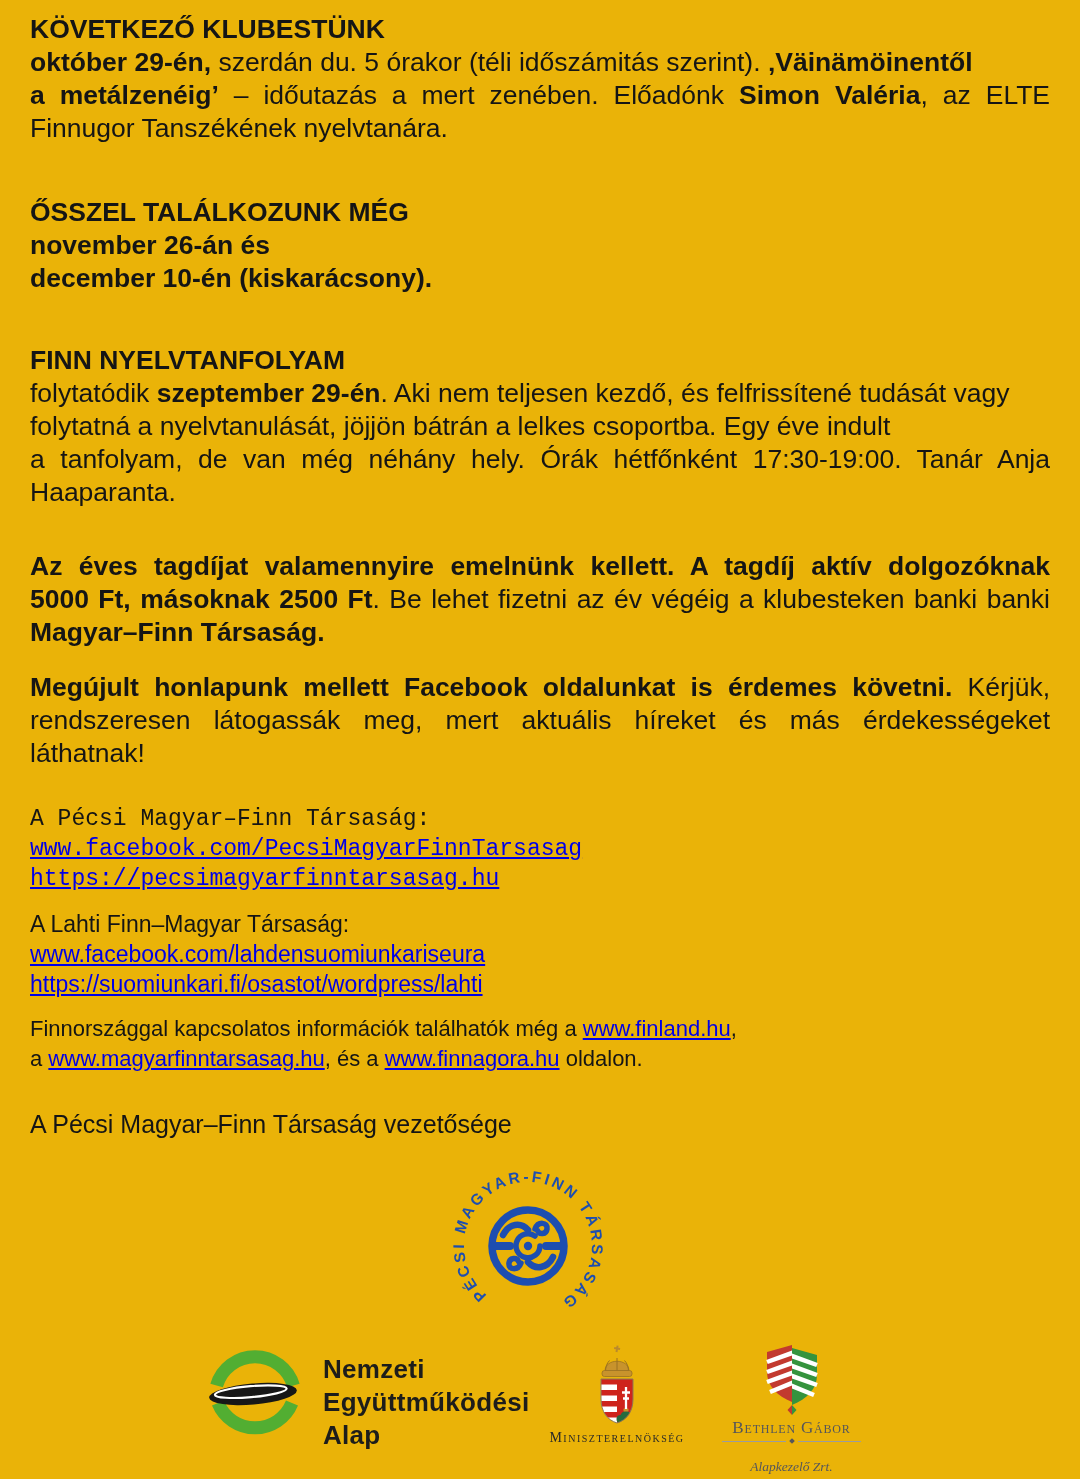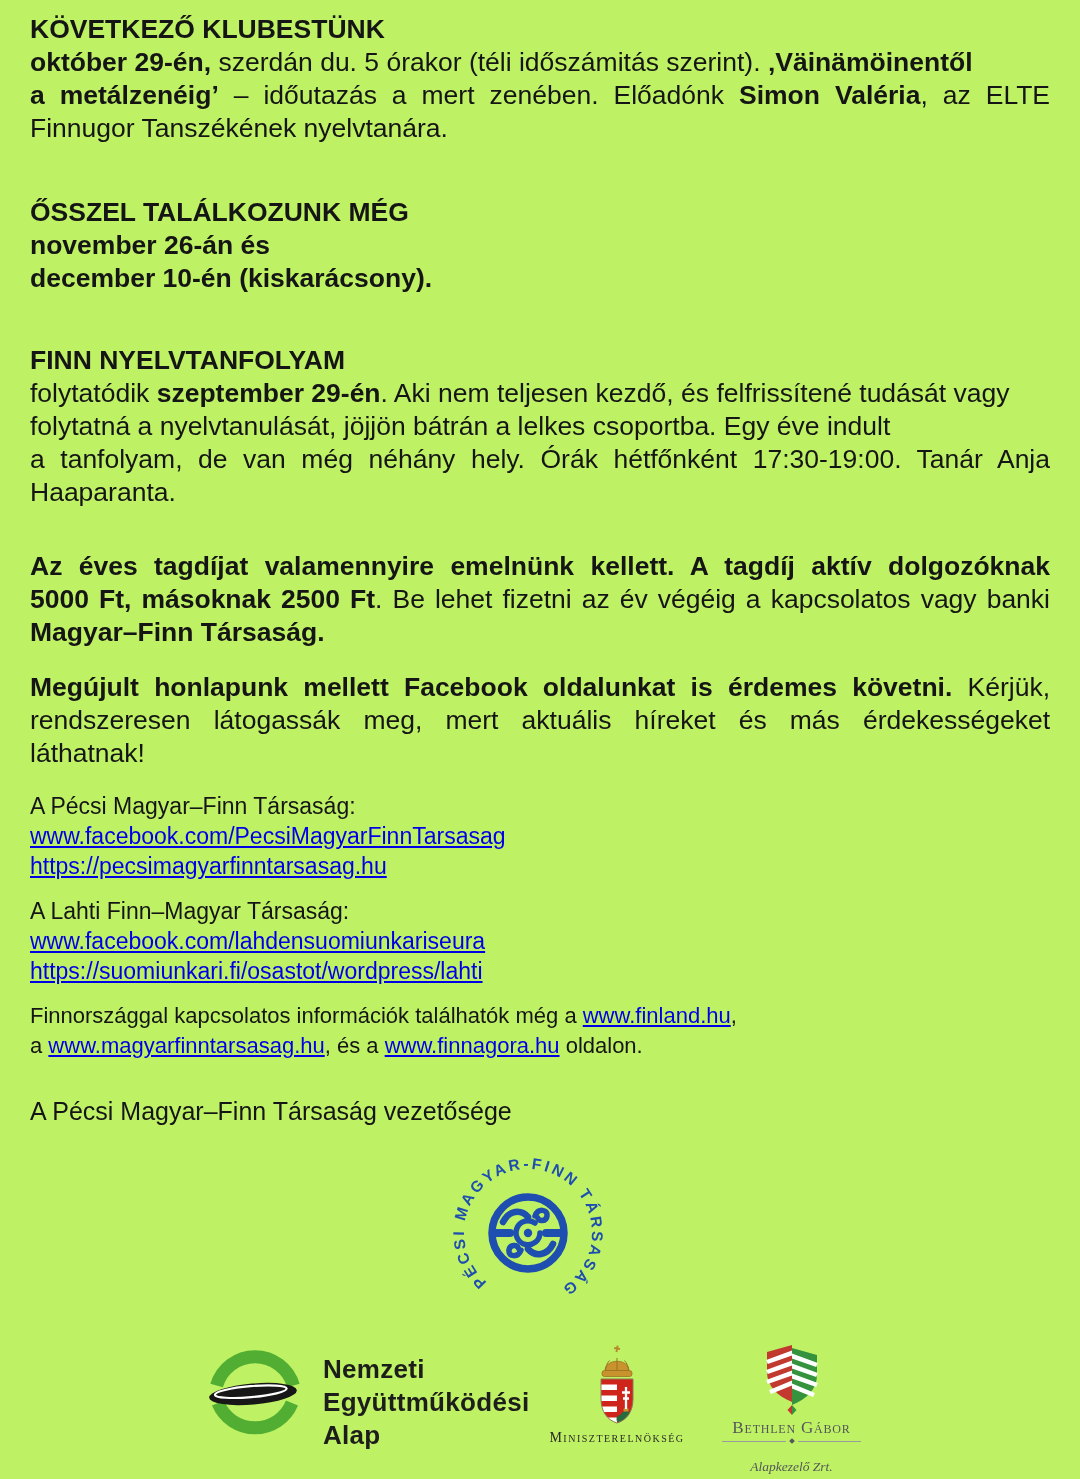--- a/index.html
+++ b/index.html
@@ -1,24 +1,24 @@
 <!DOCTYPE html>
 <html><head>
 <meta charset="utf-8">
 <style>
   html,body{margin:0;padding:0;background:#fff;}
-  .page{position:relative;width:1080px;height:1479px;background:#bef264;overflow:hidden;
+  .page{position:relative;width:1080px;height:1479px;background:#eab308;overflow:hidden;
         font-family:"Liberation Sans", sans-serif;color:#151515;}
   .text{padding:13px 30px 0 30px;}
   .section{margin:0;}
   .s1{margin-top:51px;}
   .s2{margin-top:49px;}
   .s3{margin-top:41px;}
   .s4{margin-top:22px;}
-  .s5{margin-top:21px;}
+  .s5{margin-top:34px;font-family:Liberation Mono, monospace;}
   .s6{margin-top:15px;}
   .s7{margin-top:15px;}
   .line{font-size:26.5px;line-height:33px;white-space:nowrap;}
   .tight .line{font-size:23px;line-height:30px;}
   .sec7 .line{font-size:22px;}
   .b{font-weight:bold;}
   a.lnk{color:#0000e8;text-decoration:underline;cursor:pointer;}
   .just{text-align:justify;text-align-last:justify;}
   .sig{margin-top:34px;font-size:25px;text-align:left;
        padding-right:93px;line-height:33px;white-space:nowrap;}
@@ -60,21 +60,21 @@
       </div>
     <div class="section s2">
         <div class="line"><span class="b">FINN NYELVTANFOLYAM</span></div>
         <div class="line"><span>folytatódik </span><span class="b">szeptember 29-én</span><span>. Aki nem teljesen kezdő, és felfrissítené tudását vagy</span></div>
         <div class="line"><span>folytatná a nyelvtanulását, jöjjön bátrán a lelkes csoportba. Egy éve indult</span></div>
         <div class="line just"><span>a tanfolyam, de van még néhány hely. Órák hétfőnként 17:30-19:00. Tanár Anja</span></div>
         <div class="line"><span>Haaparanta.</span></div>
       </div>
     <div class="section s3">
         <div class="line just"><span class="b">Az éves tagdíjat valamennyire emelnünk kellett. A tagdíj aktív dolgozóknak</span></div>
-        <div class="line just"><span class="b">5000 Ft, másoknak 2500 Ft</span><span>. Be lehet fizetni az év végéig a kapcsolatos vagy banki</span></div>
+        <div class="line just"><span class="b">5000 Ft, másoknak 2500 Ft</span><span>. Be lehet fizetni az év végéig a klubesteken banki banki</span></div>
         <div class="line"><span class="b">Magyar–Finn Társaság.</span></div>
       </div>
     <div class="section s4">
         <div class="line just"><span class="b">Megújult honlapunk mellett Facebook oldalunkat is érdemes követni.</span><span> Kérjük,</span></div>
         <div class="line just"><span>rendszeresen látogassák meg, mert aktuális híreket és más érdekességeket</span></div>
         <div class="line"><span>láthatnak!</span></div>
       </div>
     <div class="section s5 tight">
         <div class="line"><span>A Pécsi Magyar–Finn Társaság:</span></div>
         <div class="line"><a class="lnk" href="#">www.facebook.com/PecsiMagyarFinnTarsasag</a></div>

